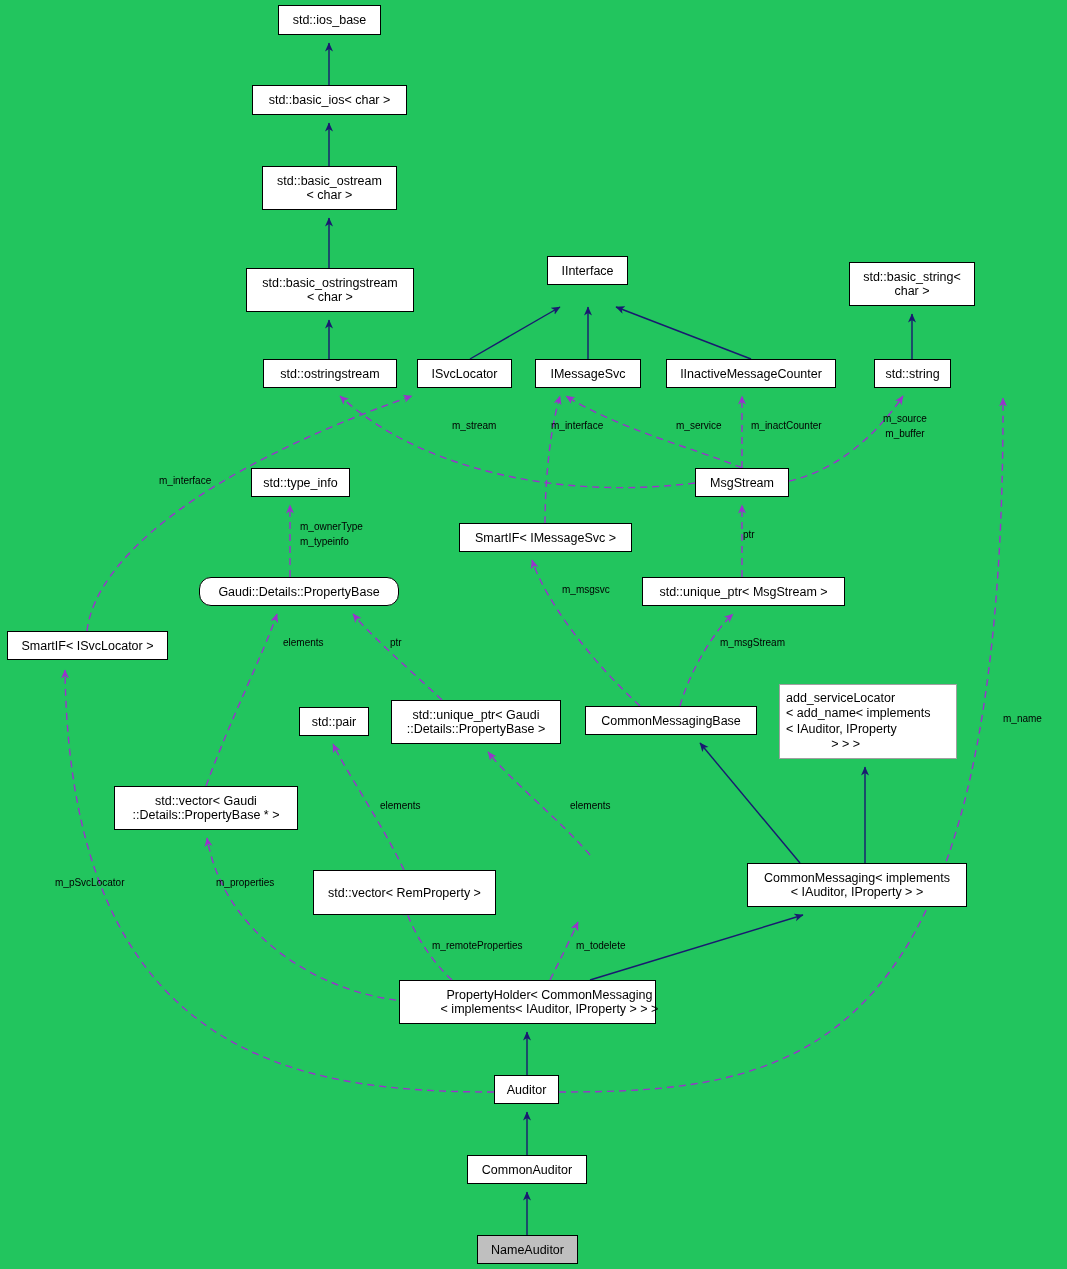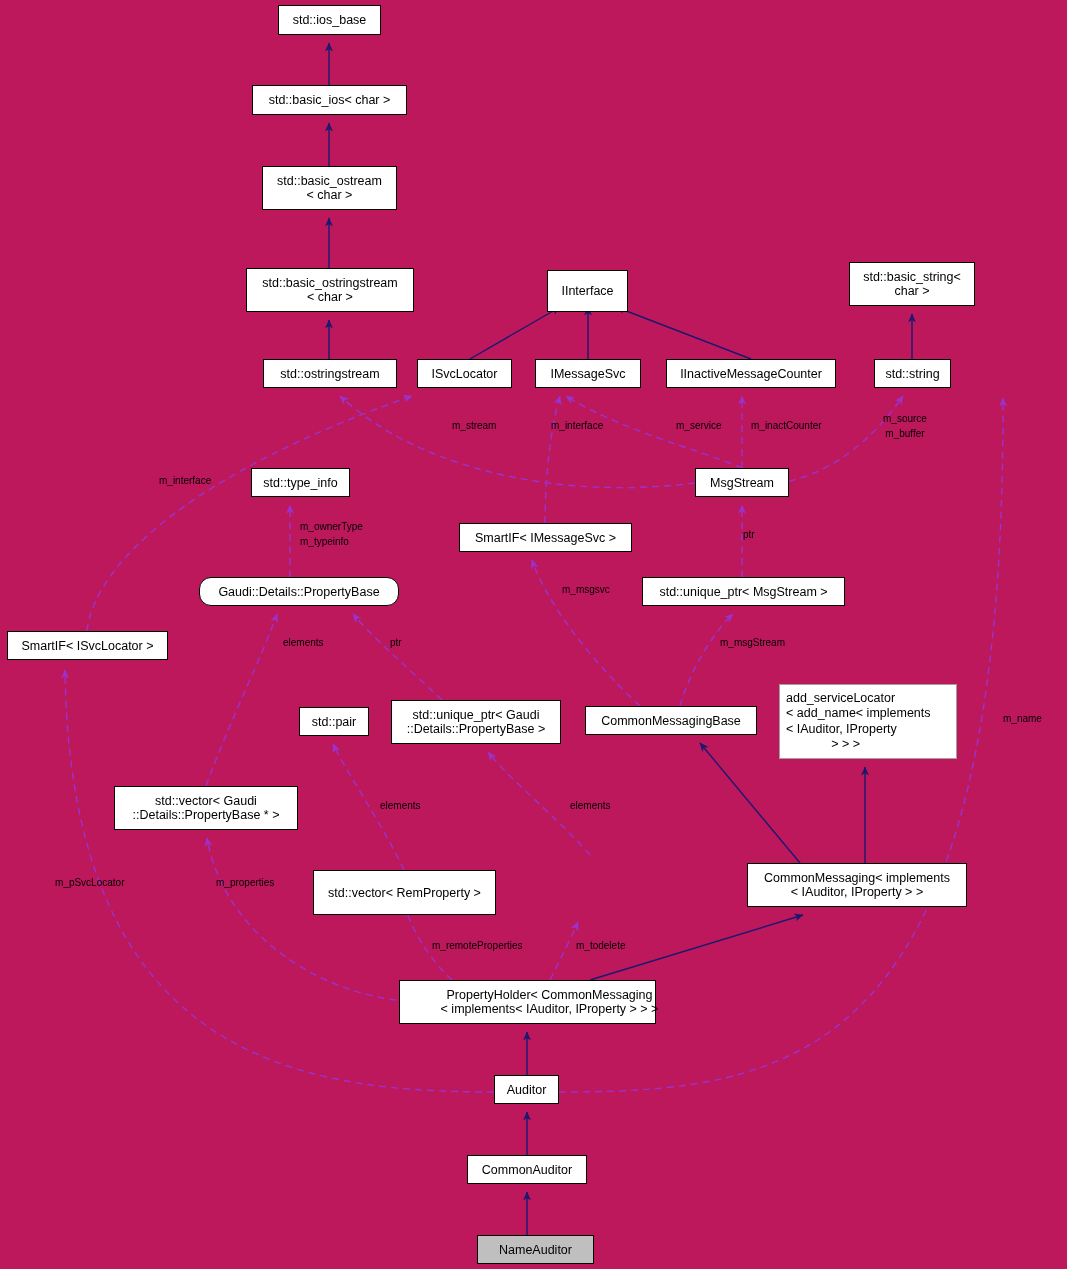--- a/index.html
+++ b/index.html
@@ -8,21 +8,21 @@
     padding: 0;
     background: #ffffff;
   }
   body {
     font-family: "Liberation Sans", "DejaVu Sans", sans-serif;
   }
   #canvas {
     position: relative;
     width: 1067px;
     height: 1269px;
-    background: #be185d;
+    background: #22c55e;
     overflow: hidden;
   }
   #edge-layer {
     position: absolute;
     left: 0; top: 0;
     width: 1067px;
     height: 1269px;
     pointer-events: none;
   }
   .node {
@@ -121,21 +121,21 @@
   <div class="node" style="left:262px;top:166px;width:135px;height:44px;">std::basic_ostream
 &lt; char &gt;</div>
 
   <div class="node" style="left:246px;top:268px;width:168px;height:44px;">std::basic_ostringstream
 &lt; char &gt;</div>
 
   <div class="node" style="left:263px;top:359px;width:134px;height:29px;">std::ostringstream</div>
 
   <div class="node" style="left:417px;top:359px;width:95px;height:29px;">ISvcLocator</div>
 
-  <div class="node" style="left:547px;top:270px;width:81px;height:42px;">IInterface</div>
+  <div class="node" style="left:547px;top:256px;width:81px;height:29px;">IInterface</div>
 
   <div class="node" style="left:535px;top:359px;width:106px;height:29px;">IMessageSvc</div>
 
   <div class="node" style="left:666px;top:359px;width:170px;height:29px;">IInactiveMessageCounter</div>
 
   <div class="node" style="left:849px;top:262px;width:126px;height:44px;">std::basic_string&lt;
 char &gt;</div>
 
   <div class="node" style="left:874px;top:359px;width:77px;height:29px;">std::string</div>
 
@@ -172,21 +172,21 @@
   <div class="node" style="left:747px;top:863px;width:220px;height:44px;">CommonMessaging&lt; implements
 &lt; IAuditor, IProperty &gt; &gt;</div>
 
   <div class="node" style="left:399px;top:980px;width:257px;height:44px;padding-left:44px;">PropertyHolder&lt; CommonMessaging
 &lt; implements&lt; IAuditor, IProperty &gt; &gt; &gt;</div>
 
   <div class="node" style="left:494px;top:1075px;width:65px;height:29px;">Auditor</div>
 
   <div class="node" style="left:467px;top:1155px;width:120px;height:29px;">CommonAuditor</div>
 
-  <div class="node highlight" style="left:477px;top:1235px;width:117px;height:29px;">NameAuditor</div>
+  <div class="node highlight" style="left:477px;top:1235px;width:101px;height:29px;">NameAuditor</div>
 
   <div class="edge-label" style="left:452px;top:419px;">m_stream</div>
 
   <div class="edge-label" style="left:551px;top:419px;">m_interface</div>
 
   <div class="edge-label" style="left:676px;top:419px;">m_service</div>
 
   <div class="edge-label" style="left:751px;top:419px;">m_inactCounter</div>
 
   <div class="edge-label" style="left:883px;top:412px;text-align:center;">m_source

